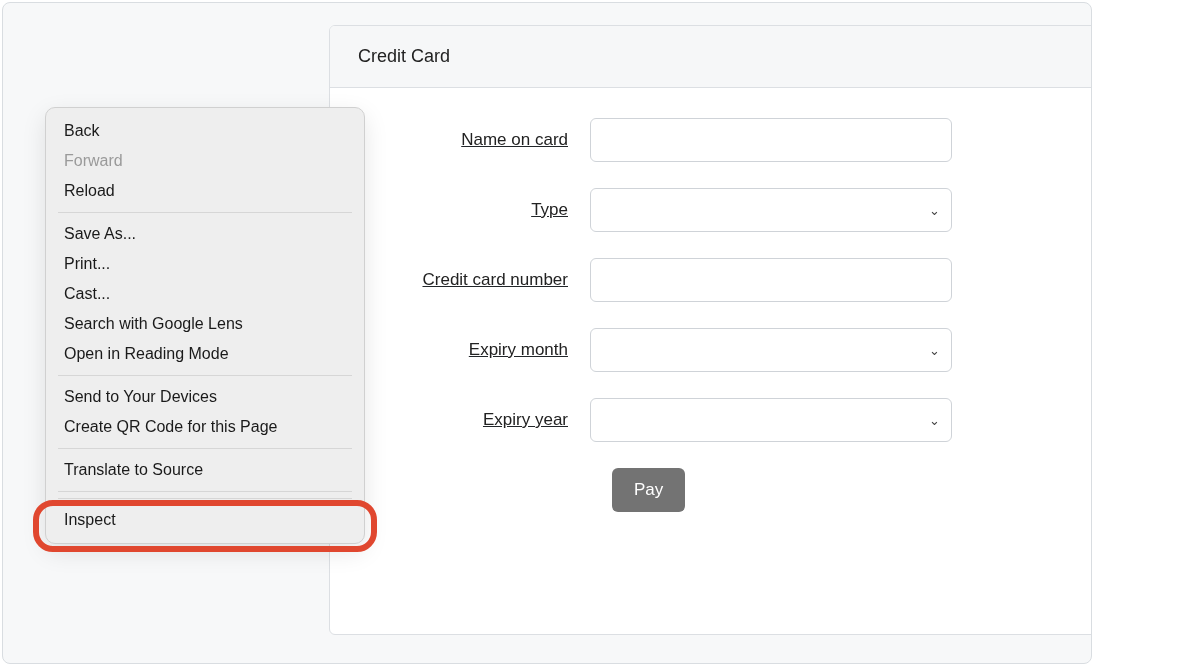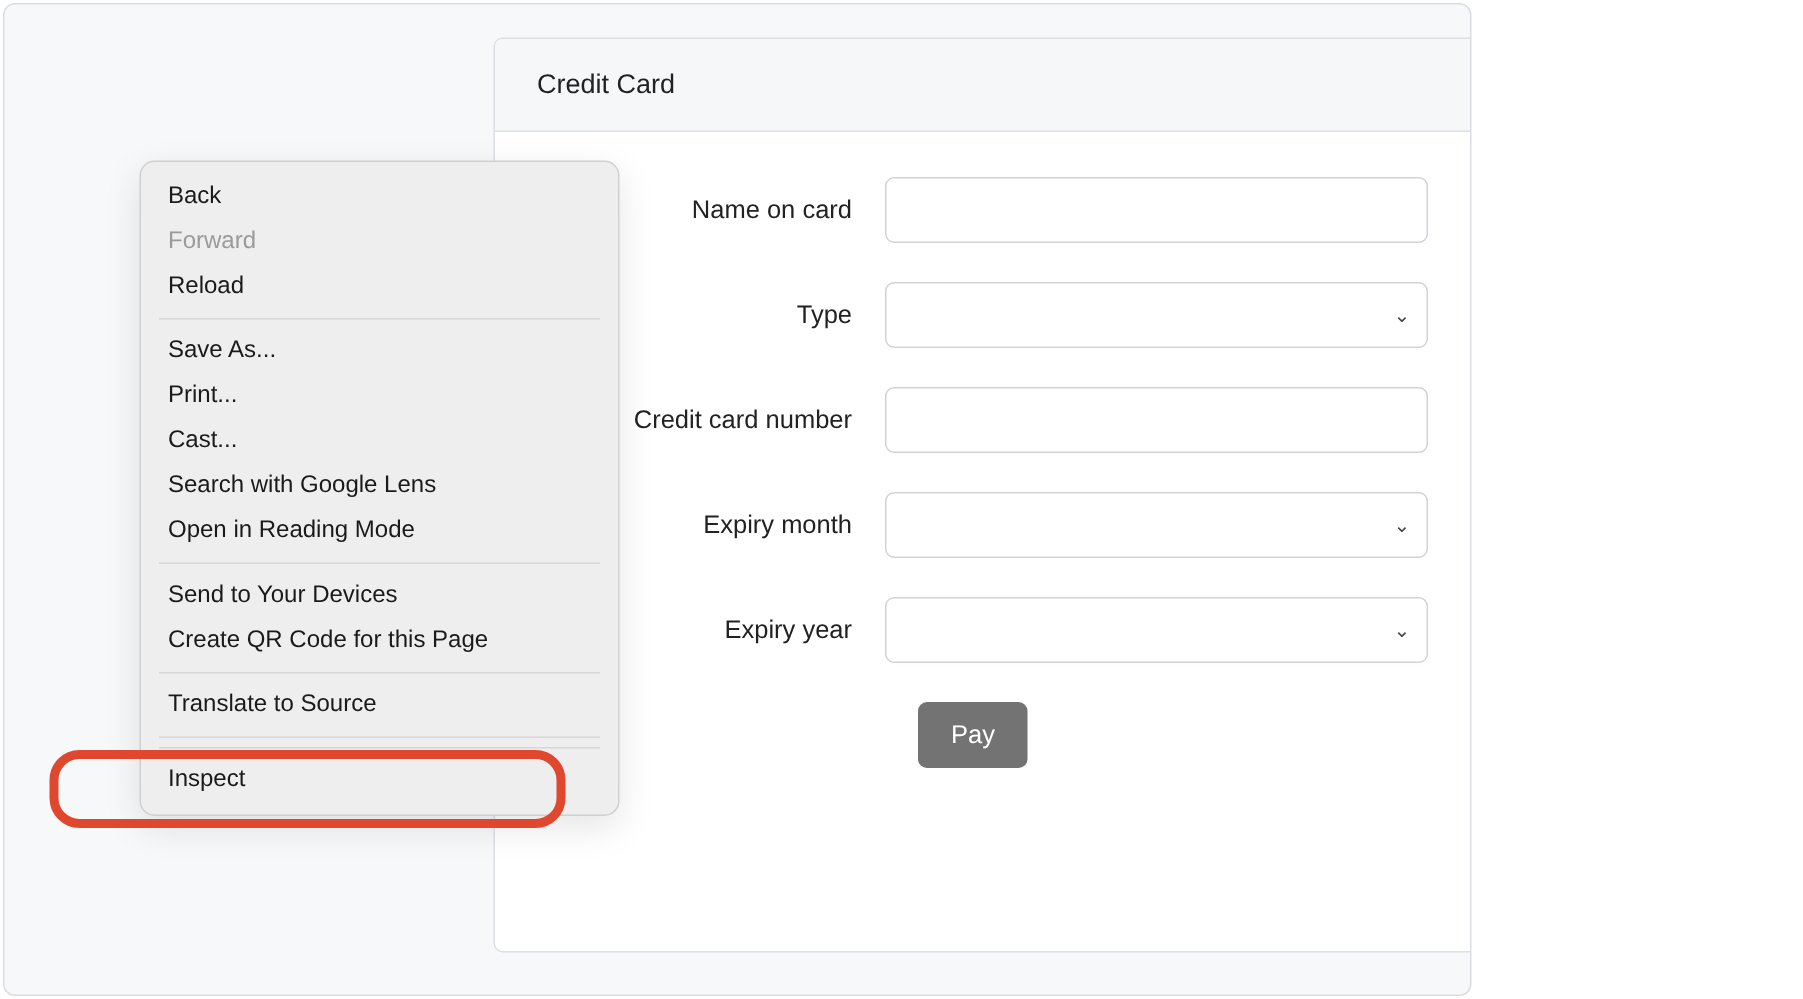--- a/index.html
+++ b/index.html
@@ -7,21 +7,21 @@
     margin: 0;
     padding: 0;
     width: 1202px;
     height: 666px;
     font-family: -apple-system, BlinkMacSystemFont, "Segoe UI", Helvetica, Arial, sans-serif;
     background: #ffffff;
     color: #212529;
   }
   .page {
     position: relative;
-    width: 979px;
+    width: 1090px;
     height: 662px;
     margin: 2px;
     border: 1px solid #d9dde1;
     border-radius: 8px;
     background: #f7f8f9;
     overflow: hidden;
   }
   .card-panel {
     position: absolute;
     top: 22px;
@@ -38,20 +38,21 @@
     background: #f6f7f8;
     border-bottom: 1px solid #dcdfe3;
     display: flex;
     align-items: center;
     padding-left: 28px;
     font-size: 18px;
     color: #222;
   }
   .card-body {
     padding: 30px 40px 40px 40px;
+    text-decoration: underline;
   }
   .form-row {
     display: flex;
     align-items: center;
     margin-bottom: 26px;
   }
   .form-label {
     width: 220px;
     text-align: right;
     padding-right: 22px;
@@ -104,21 +105,20 @@
     top: 104px;
     left: 42px;
     width: 320px;
     background: #eeeeee;
     border: 1px solid #d0d0d0;
     border-radius: 10px;
     box-shadow: 0 8px 24px rgba(0,0,0,0.10);
     padding: 8px 0;
     font-size: 16px;
     color: #1a1a1a;
-    margin-left: 48px;
   }
   .ctx-item {
     display: flex;
     align-items: center;
     height: 30px;
     padding: 0 18px;
     cursor: default;
     white-space: nowrap;
   }
   .ctx-item.disabled { color: #9a9a9a; }

